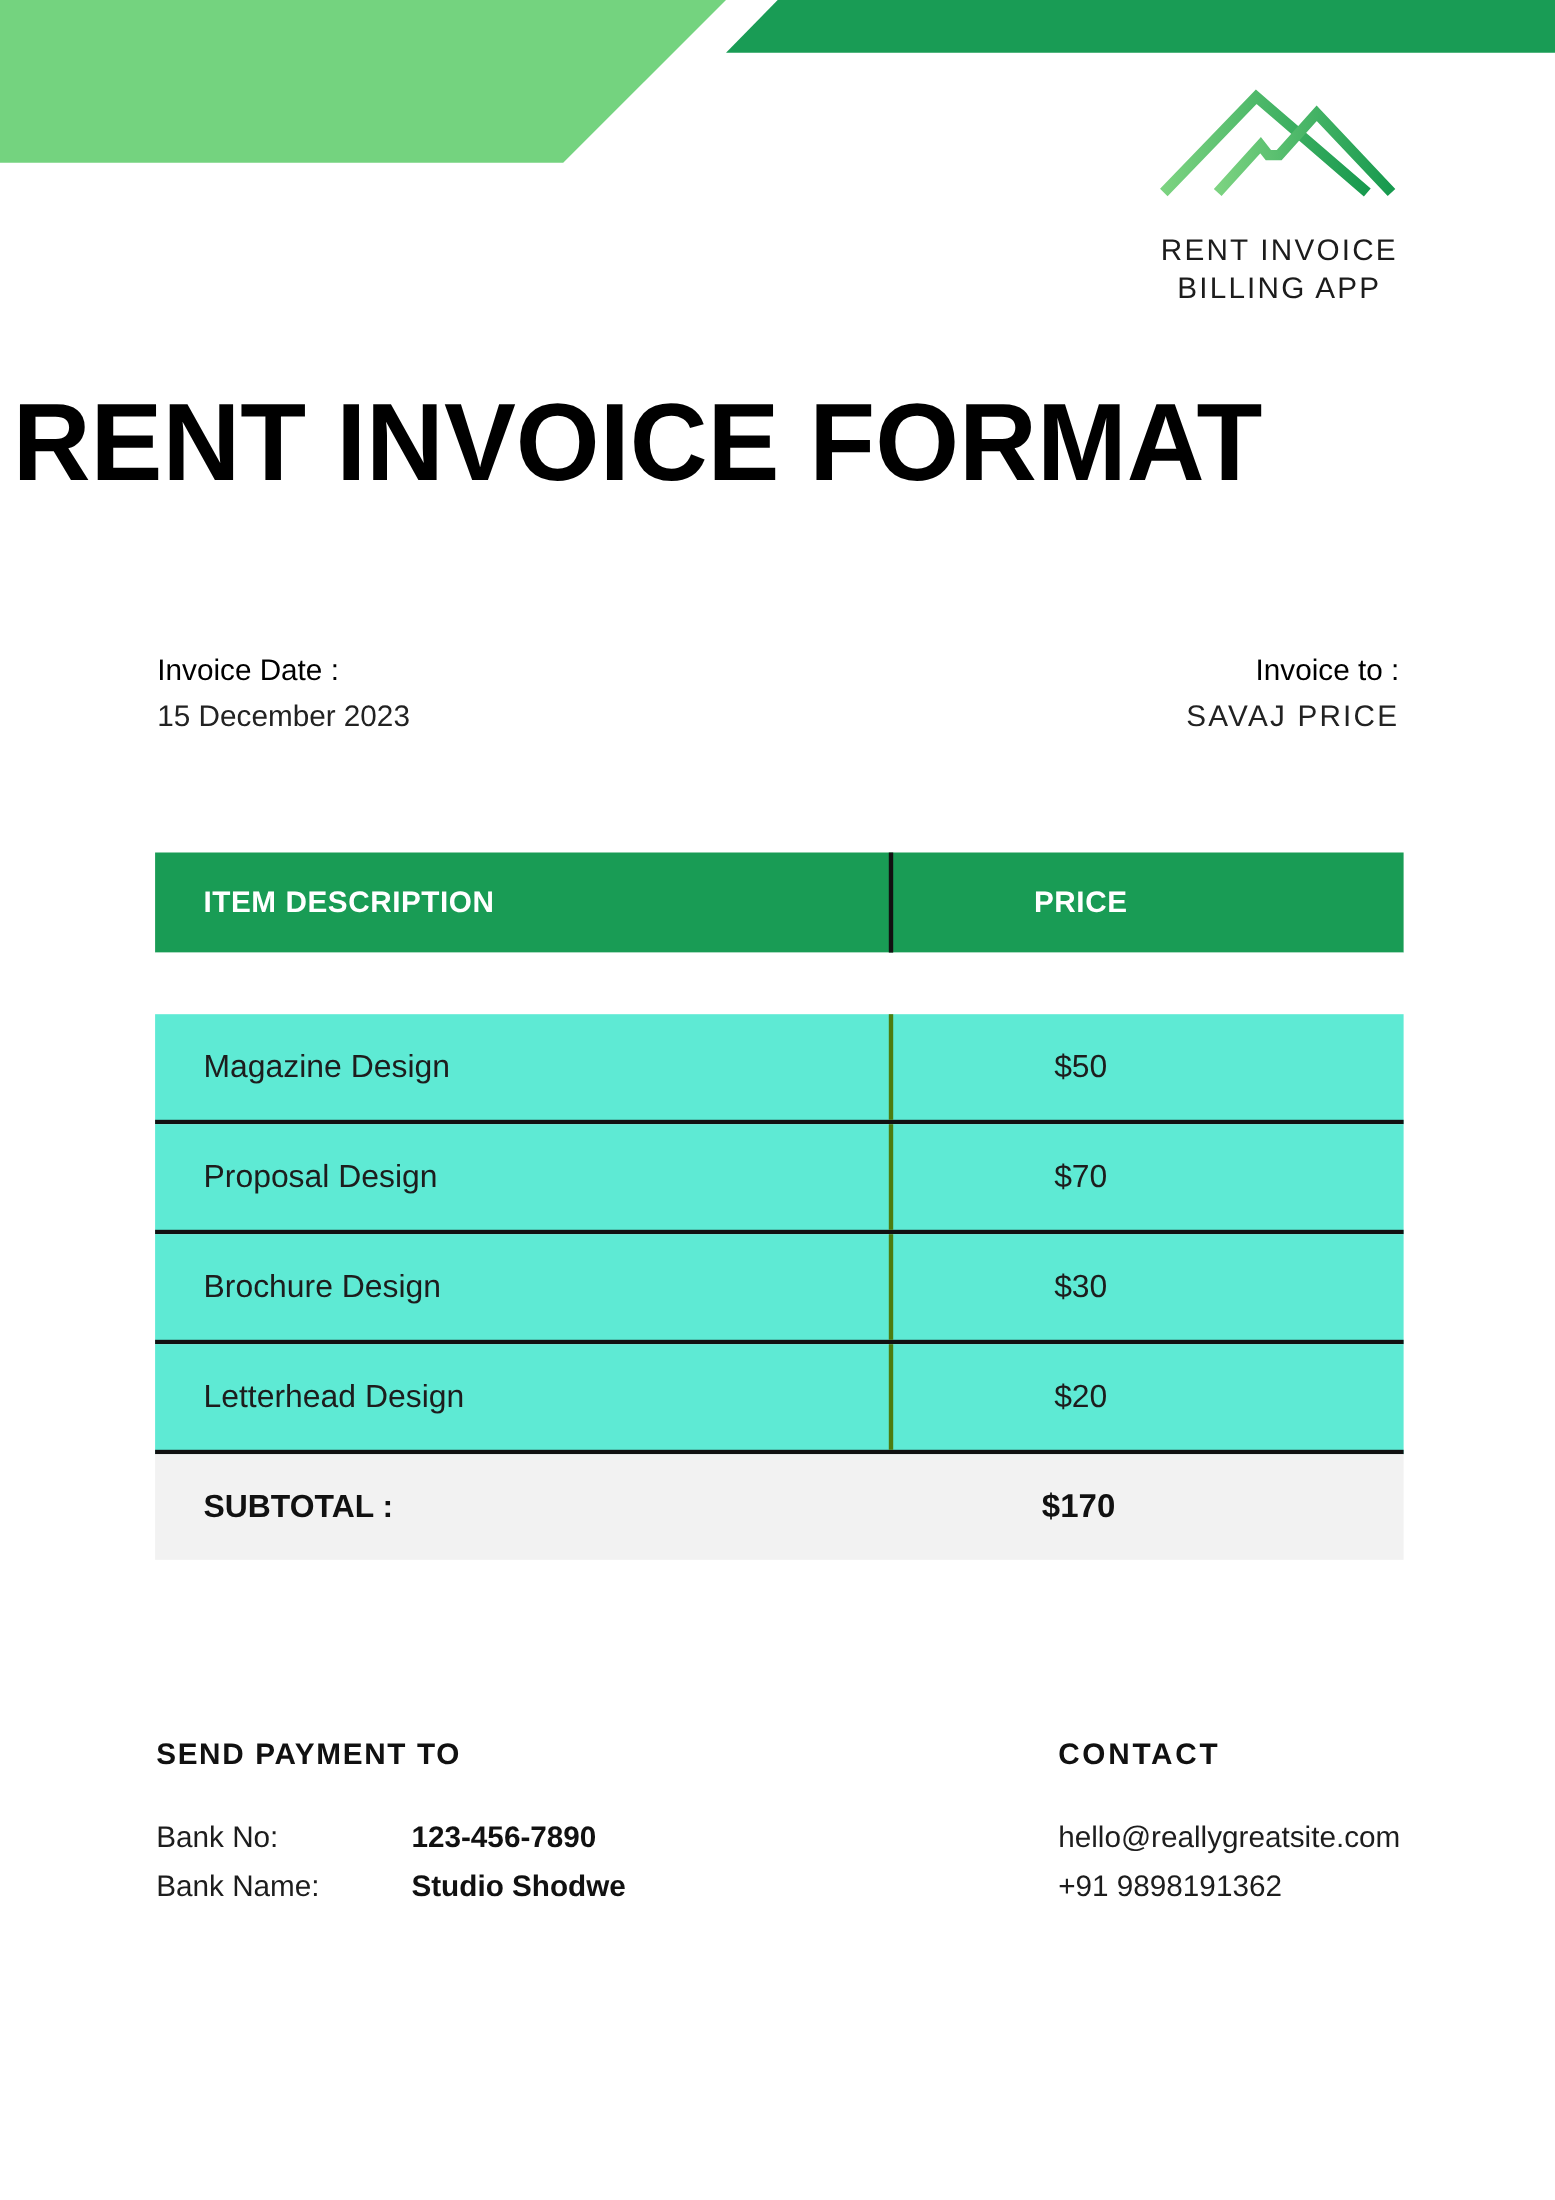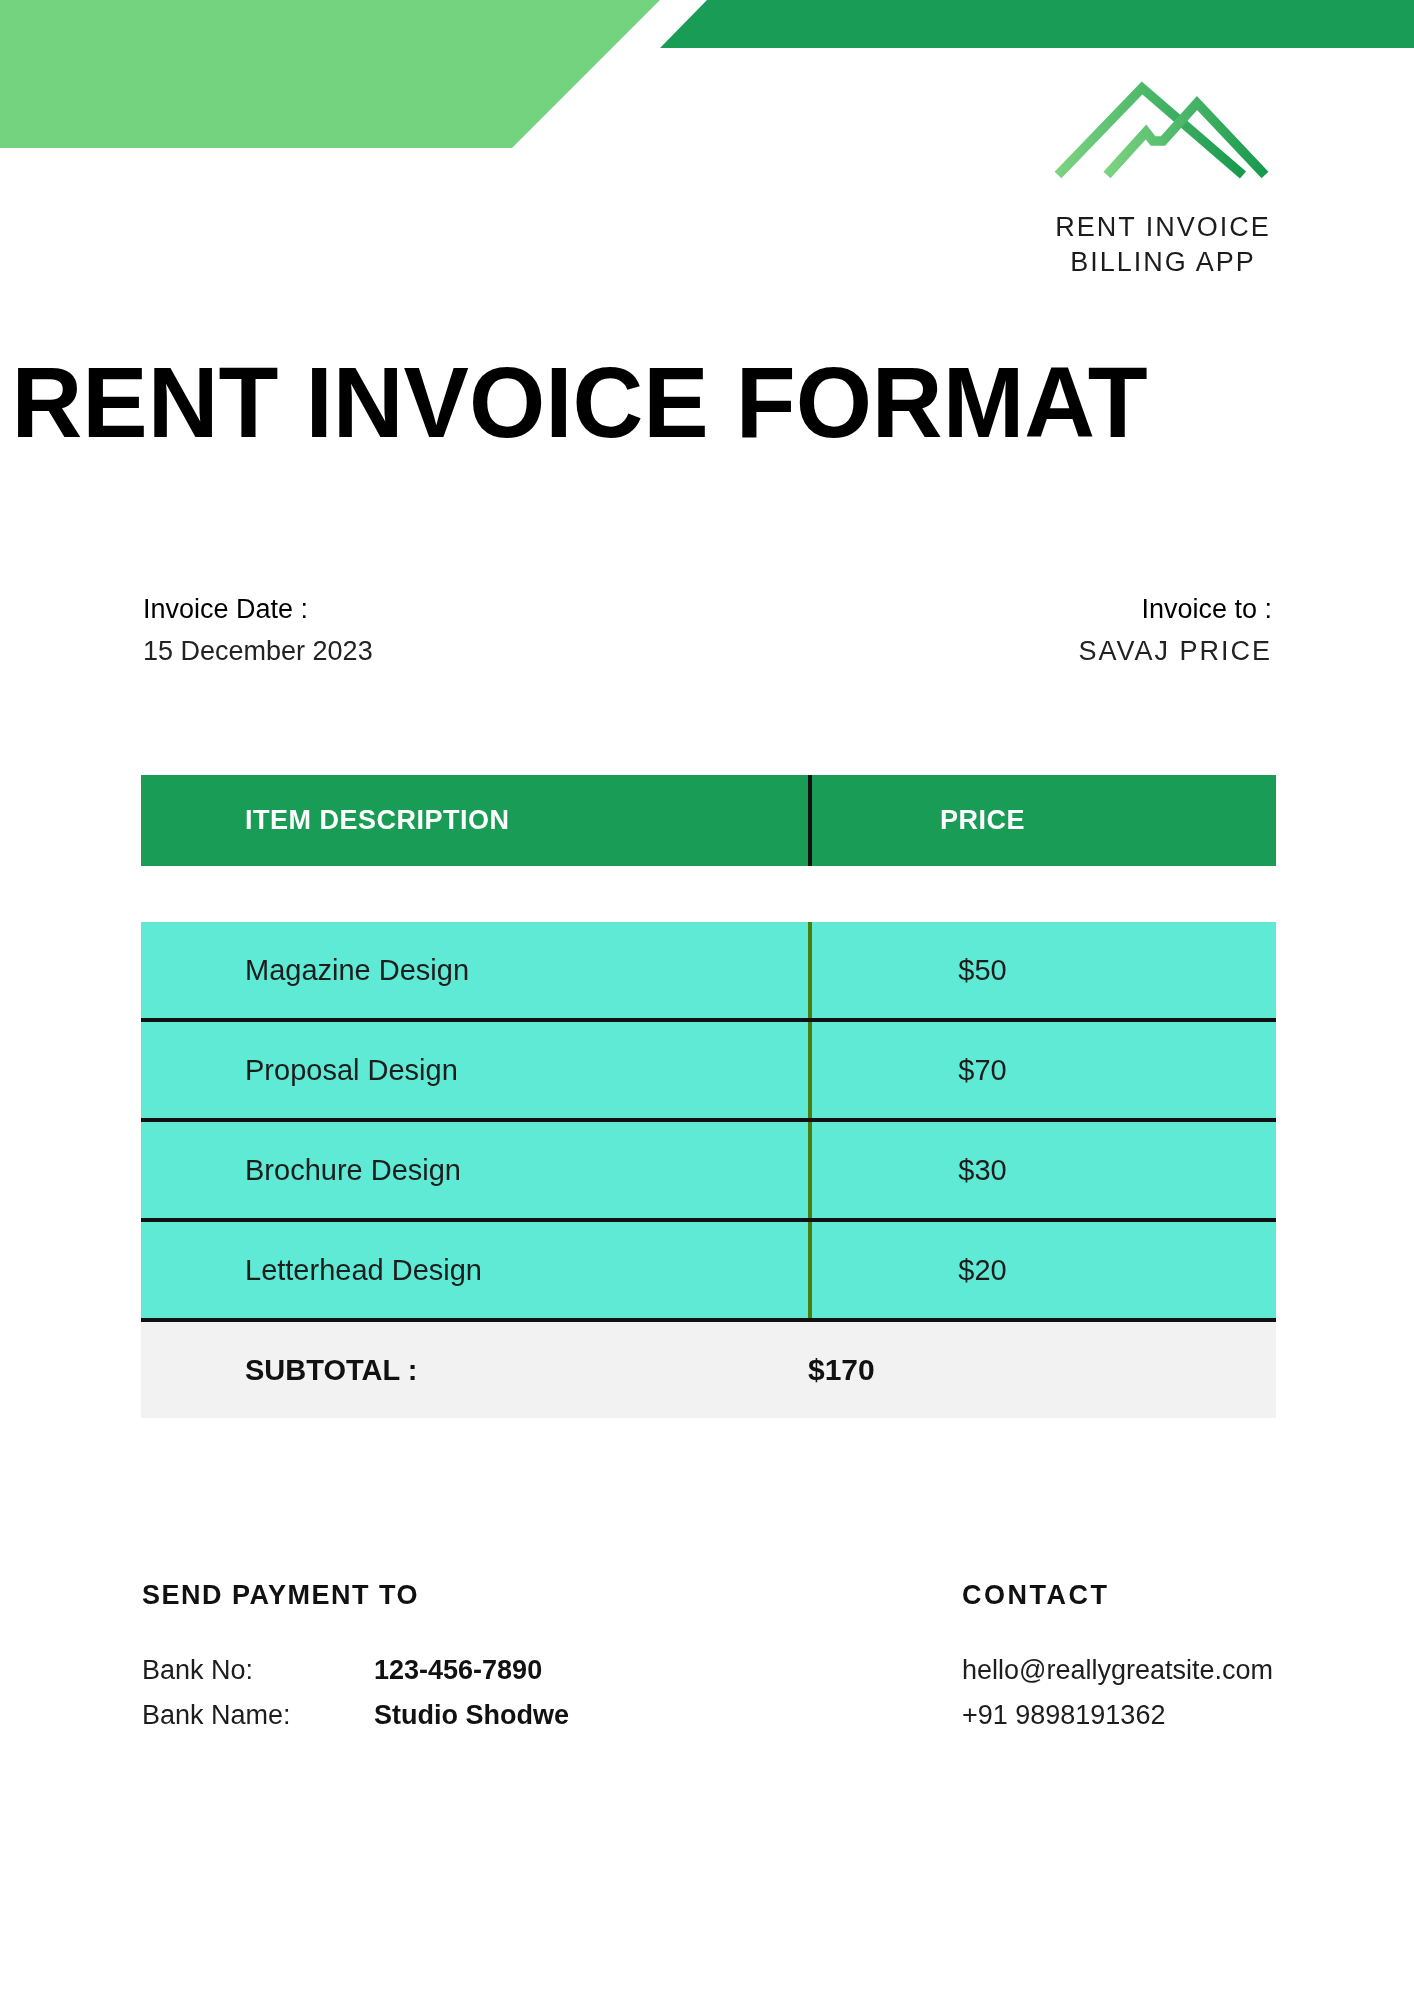--- a/index.html
+++ b/index.html
@@ -33,22 +33,22 @@
   .meta-right{position:absolute;right:142px;top:592px;text-align:right;}
   .meta-label{font-size:27px;font-weight:400;color:#000000;line-height:34px;}
   .meta-value{font-size:27px;font-weight:400;color:#222;line-height:34px;margin-top:8px;}
   .meta-right .meta-value{letter-spacing:2px;}
   
   .invoice-table{position:absolute;left:141px;top:775px;width:1135px;}
   .t-header{
     display:flex;height:91px;background:#199C55;color:#ffffff;
     align-items:center;font-weight:700;
   }
-  .t-col-desc{width:667px;box-sizing:border-box;padding-left:104px;}
-  .t-col-price{width:431px;box-sizing:border-box;padding-right:86px;}
+  .t-col-desc{width:667px;box-sizing:border-box;padding-left:44px;}
+  .t-col-price{width:431px;box-sizing:border-box;text-align:center;padding-right:86px;}
   .t-header .t-col-desc{font-size:27px;letter-spacing:.5px;}
   .t-header .t-col-price{font-size:27px;letter-spacing:.5px;}
   .t-header .t-col-price{border-left:4px solid #111;height:100%;display:flex;align-items:center;justify-content:center;}
   .t-gap{height:56px;background:#ffffff;}
   .t-row{
     display:flex;height:96px;background:#5eead4;align-items:center;
     border-bottom:4px solid #111;font-size:29px;color:#1d1d1d;
   }
   .t-row .t-col-price{border-left:4px solid #4d7c0f;height:100%;display:flex;align-items:center;justify-content:center;}
   .t-row-subtotal{

